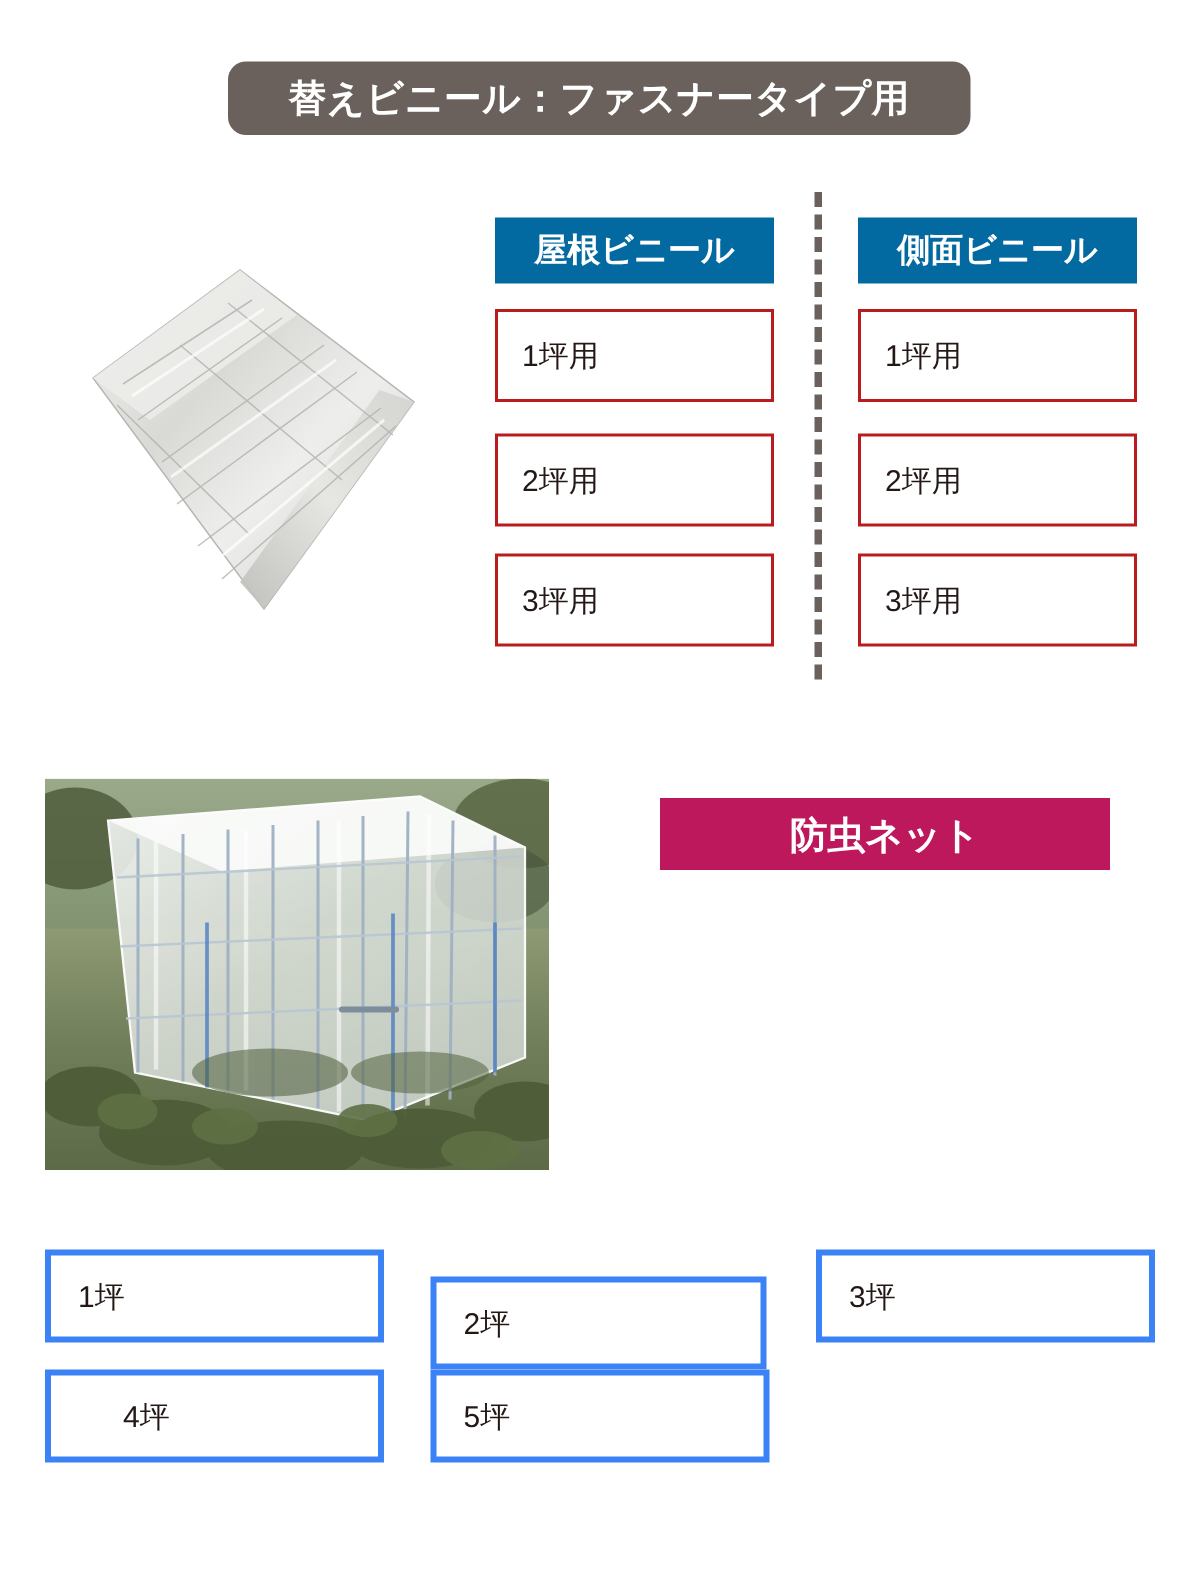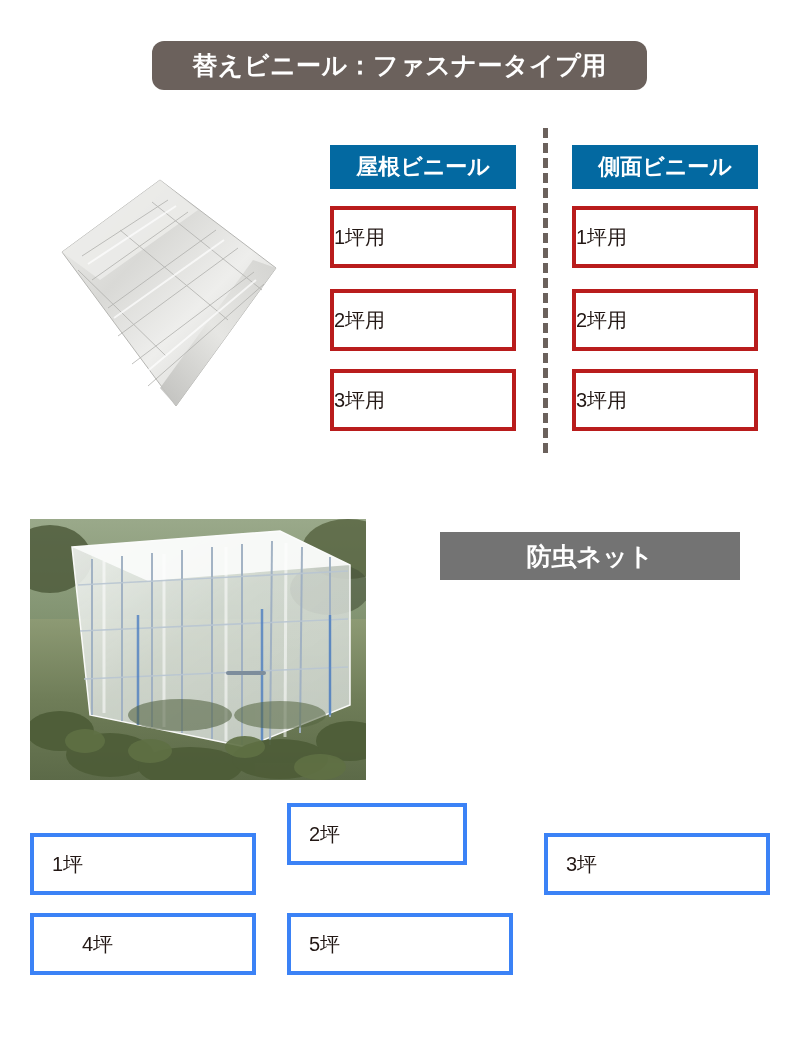--- a/index.html
+++ b/index.html
@@ -53,27 +53,27 @@
     justify-content: center;
     box-sizing: border-box;
   }
   .col-header.roof { left: 330px; top: 145px; width: 186px; }
   .col-header.side { left: 572px; top: 145px; width: 186px; }
 
   .opt-box {
     position: absolute;
     width: 186px;
     height: 62px;
-    border: 4px solid #b91c1c;
+    border: 2px solid #b91c1c;
     background: #ffffff;
     box-sizing: border-box;
     display: flex;
     align-items: center;
     font-size: 20px;
-    padding-left: 0;
+    padding-left: 16px;
     color: #231815;
   }
 
   .divider-dashed {
     position: absolute;
     left: 543px;
     top: 128px;
     width: 0;
     height: 325px;
     border-left: 5px dashed #6b615c;
@@ -98,21 +98,21 @@
     overflow: hidden;
     border: 0;
   }
 
   .section2-title {
     position: absolute;
     left: 440px;
     top: 532px;
     width: 300px;
     height: 48px;
-    background: #737373;
+    background: #be185d;
     color: #ffffff;
     font-size: 25px;
     font-weight: bold;
     display: flex;
     align-items: center;
     justify-content: center;
     box-sizing: border-box;
   }
 
   .desc {
@@ -283,19 +283,19 @@
         <ellipse cx="215" cy="228" rx="20" ry="11"></ellipse>
         <ellipse cx="290" cy="248" rx="26" ry="13"></ellipse>
       </g>
     </svg>
   </div>
 
   <div class="section2-title">防虫ネット</div>
 
 
   <div class="size-box" style="left:30px; top:833px; width:226px;">1坪</div>
-  <div class="size-box" style="left:287px; top:803px; width:180px;">2坪</div>
+  <div class="size-box" style="left:287px; top:851px; width:224px;">2坪</div>
   <div class="size-box" style="left:544px; top:833px; width:226px;">3坪</div>
 
   <div class="size-box" style="left:30px; top:913px; width:226px;padding-left:48px;">4坪</div>
   <div class="size-box" style="left:287px; top:913px; width:226px;">5坪</div>
 
 </div>
 
 </body></html>

